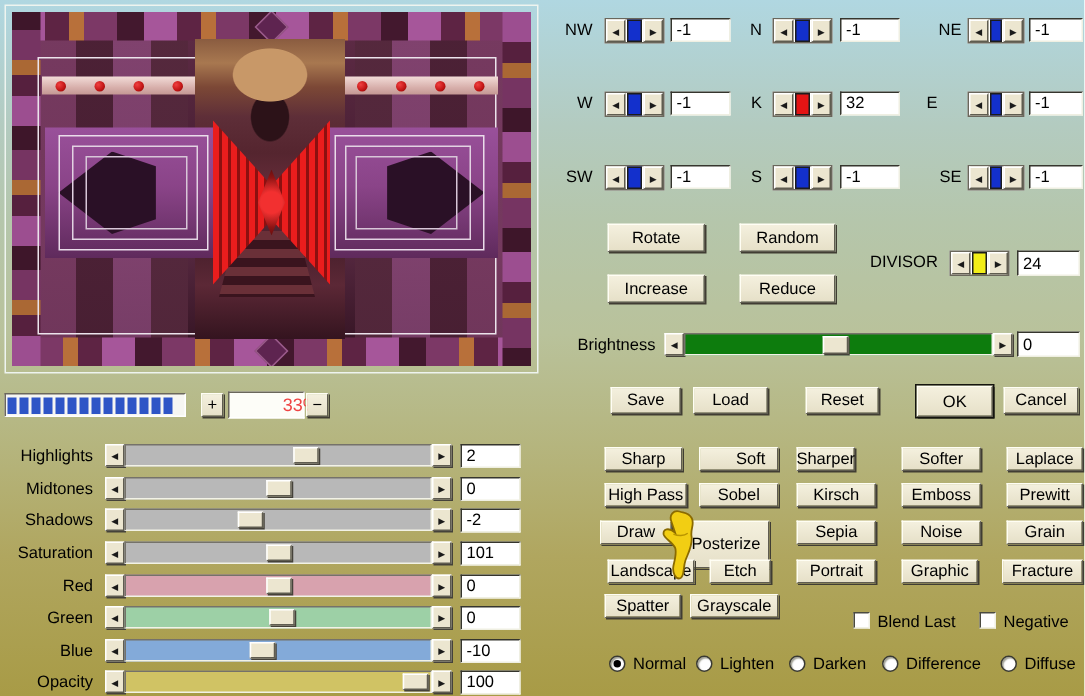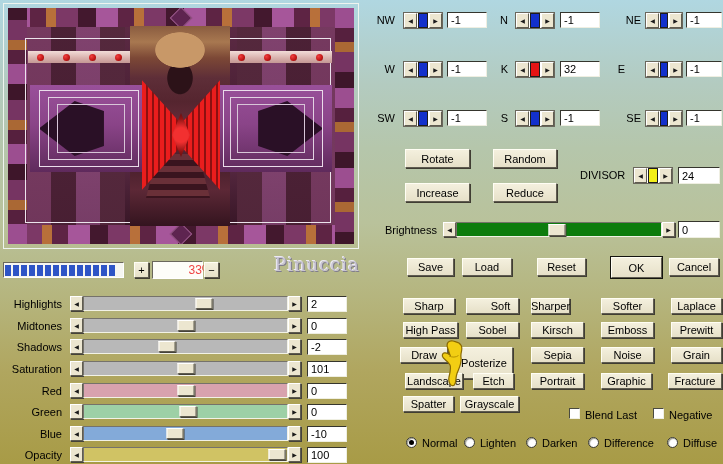--- a/index.html
+++ b/index.html
@@ -190,21 +190,20 @@
       <span class="seg"></span>
       <span class="seg"></span>
       <span class="seg"></span>
     <span class="seg"></span>
       <span class="seg"></span>
   </div>
   <button class="b95" style="left:134px; top:262px; width:15px; height:16px;">+</button>
   <div class="zoombox">33%</div>
   <button class="b95" style="left:204px; top:262px; width:15px; height:16px;">−</button>
 
-  <div class="wm1">Pinuccia</div>
 
   <div class="lbl r" style="left:362px; top:14px; width:33px;">NW</div>
   <div class="sp" style="left:403px; top:12px;">
     <span class="ab">◀</span>
     <span class="th" style="background: rgb(19, 48, 204);"></span>
     <span class="ab">▶</span>
   </div>
   <input class="vb" style="left: 447px; top: 12px;" value="-1">
   <div class="lbl r" style="left:478px; top:14px; width:30px;">N</div>
   <div class="sp" style="left:515px; top:12px;">

